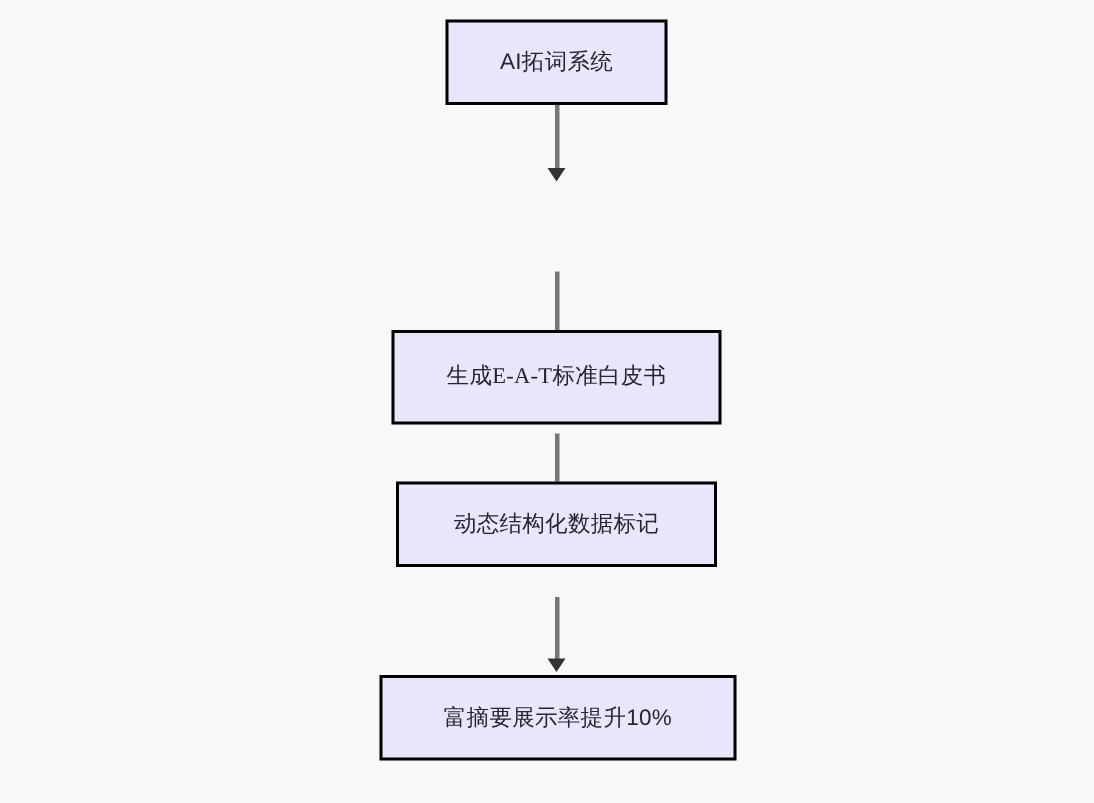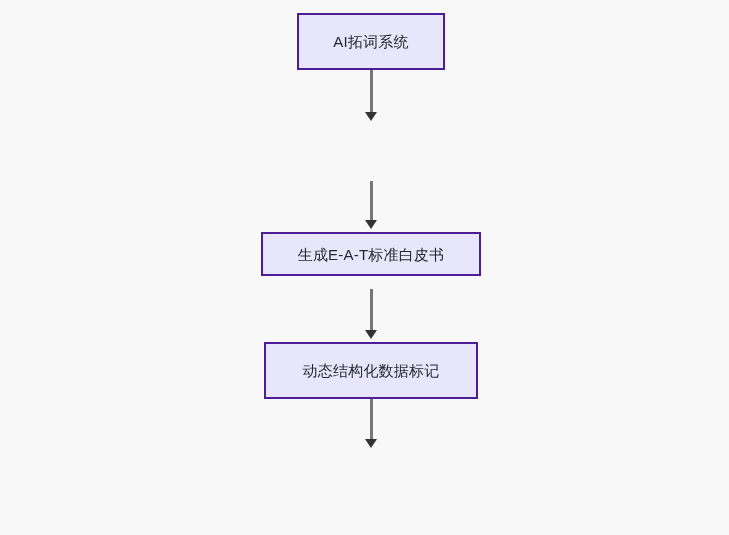--- a/index.html
+++ b/index.html
@@ -16,21 +16,21 @@
   #canvas {
     position: relative;
     width: 729px;
     height: 535px;
     background: #f8f8f8;
   }
   .node {
     position: absolute;
     box-sizing: border-box;
     background: #e8e6fb;
-    border: 2px solid #4c1d95;
+    border: 2px solid #000000;
     display: flex;
     align-items: center;
     justify-content: center;
     color: #262630;
     font-size: 15px;
     line-height: 1;
     letter-spacing: 0.2px;
     white-space: nowrap;
   }
   .node-label {
@@ -65,22 +65,25 @@
   <div class="arrowhead" style="left:365px; top:330px;"></div>
 
   <div class="edge" style="left:370px; top:398px; height:43px;"></div>
   <div class="arrowhead" style="left:365px; top:439px;"></div>
 
   <div class="node" style="left:297px; top:13px; width:148px; height:57px;">
     <span class="node-label">AI拓词系统</span>
   </div>
 
 
-  <div class="node" style="left:261px; top:232px; width:220px; height:44px;">
+  <div class="node" style="left:261px; top:220px; width:220px; height:63px;font-family:Liberation Serif, serif;">
     <span class="node-label">生成E-A-T标准白皮书</span>
   </div>
 
-  <div class="node" style="left:264px; top:342px; width:214px; height:57px;">
+  <div class="node" style="left:264px; top:321px; width:214px; height:57px;">
     <span class="node-label">动态结构化数据标记</span>
   </div>
 
+  <div class="node" style="left:253px; top:450px; width:238px; height:57px;">
+    <span class="node-label">富摘要展示率提升10%</span>
+  </div>
 
 </div>
 
 </body></html>

